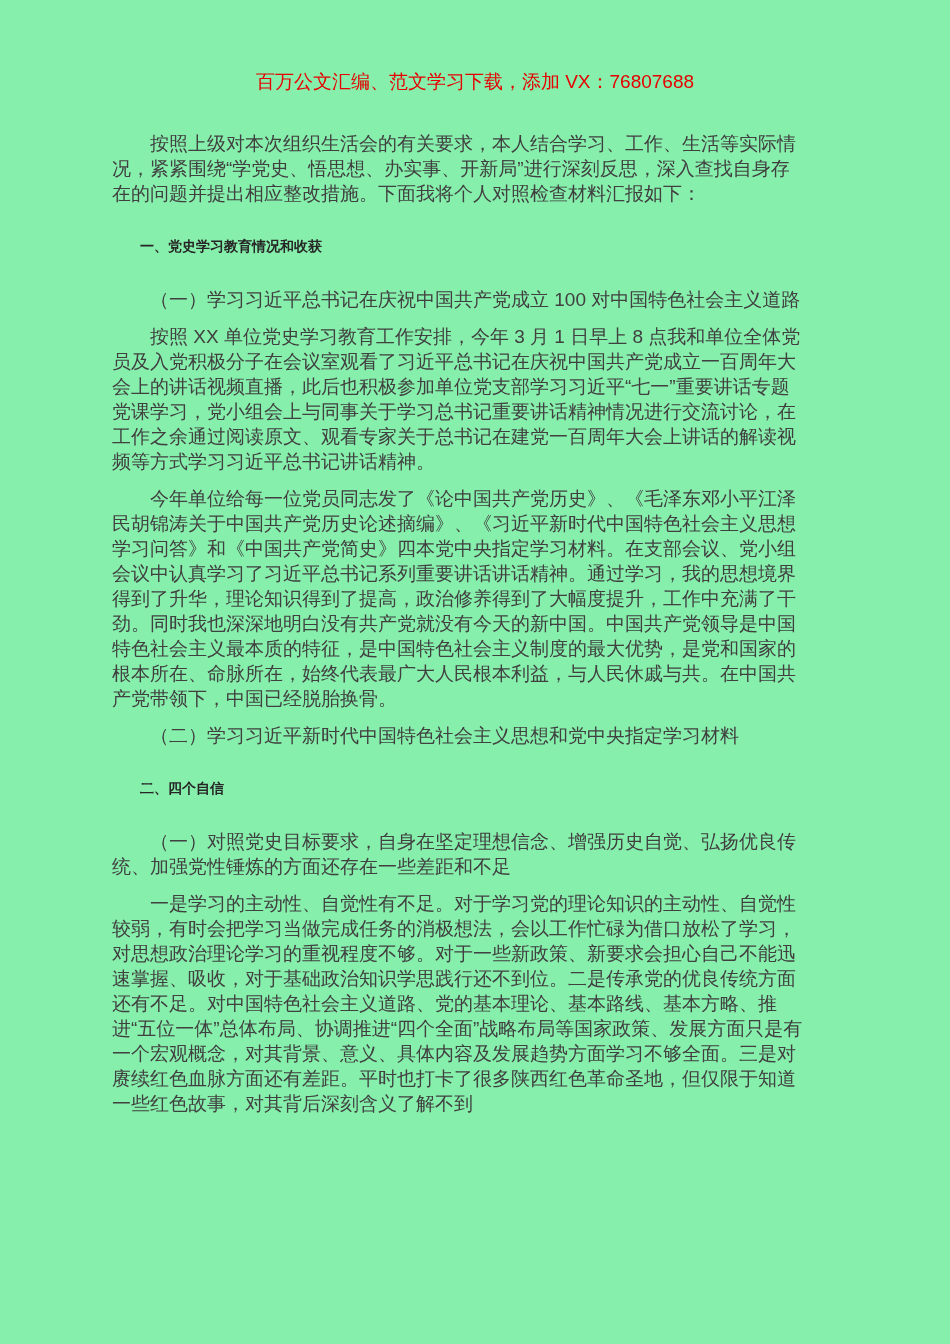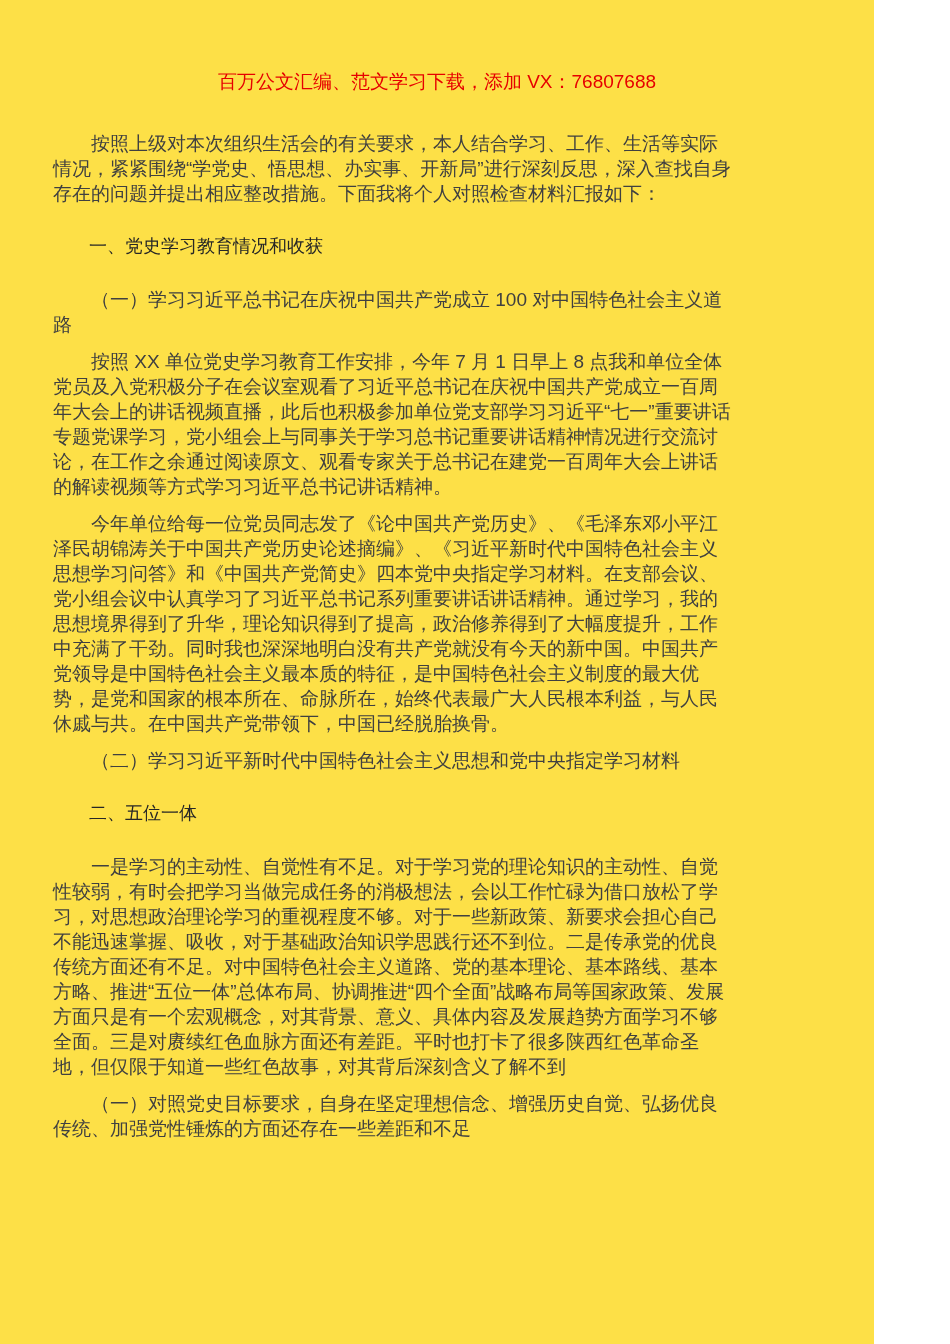--- a/index.html
+++ b/index.html
@@ -9,65 +9,65 @@
   }
   body {
     width: 950px;
     min-height: 1344px;
     font-family: "Liberation Sans", "DejaVu Sans", sans-serif;
     font-size: 19px;
     line-height: 25px;
     color: #404040;
   }
   .page {
-    width: 874px;
+    width: 950px;
     min-height: 1344px;
     padding-top: 69px;
     box-sizing: border-box;
-    background: #fde047;
+    background: #86efac;
   }
   .promo {
     text-align: center;
     font-size: 19px;
     line-height: 25px;
     margin: 0 0 37px 0;
     font-weight: 400;
   }
   .content {
-    padding: 0 142px 80px 53px;
+    padding: 0 142px 80px 112px;
   }
   .content p {
     margin: 12px 0;
     text-indent: 2em;
     text-align: left;
     font-weight: 400;
     color: #404040;
     word-break: break-all;
   }
   .content h3 {
     margin: 28px 0;
     text-indent: 2em;
-    font-size: 18px;
+    font-size: 14px;
     line-height: 25px;
-    font-weight: 400;
+    font-weight: 700;
     color: #262626;
   }
 </style>
 </head>
 <body>
 
 <div class="page">
 
   <div class="promo" style="color: rgb(230, 0, 0);">百万公文汇编、范文学习下载，添加 VX：76807688</div>
 
   <div class="content">
     <p>按照上级对本次组织生活会的有关要求，本人结合学习、工作、生活等实际情况，紧紧围绕“学党史、悟思想、办实事、开新局”进行深刻反思，深入查找自身存在的问题并提出相应整改措施。下面我将个人对照检查材料汇报如下：</p>
     <h3>一、党史学习教育情况和收获</h3>
     <p>（一）学习习近平总书记在庆祝中国共产党成立 100 对中国特色社会主义道路</p>
-    <p>按照 XX 单位党史学习教育工作安排，今年 7 月 1 日早上 8 点我和单位全体党员及入党积极分子在会议室观看了习近平总书记在庆祝中国共产党成立一百周年大会上的讲话视频直播，此后也积极参加单位党支部学习习近平“七一”重要讲话专题党课学习，党小组会上与同事关于学习总书记重要讲话精神情况进行交流讨论，在工作之余通过阅读原文、观看专家关于总书记在建党一百周年大会上讲话的解读视频等方式学习习近平总书记讲话精神。</p>
+    <p>按照 XX 单位党史学习教育工作安排，今年 3 月 1 日早上 8 点我和单位全体党员及入党积极分子在会议室观看了习近平总书记在庆祝中国共产党成立一百周年大会上的讲话视频直播，此后也积极参加单位党支部学习习近平“七一”重要讲话专题党课学习，党小组会上与同事关于学习总书记重要讲话精神情况进行交流讨论，在工作之余通过阅读原文、观看专家关于总书记在建党一百周年大会上讲话的解读视频等方式学习习近平总书记讲话精神。</p>
     <p>今年单位给每一位党员同志发了《论中国共产党历史》、《毛泽东邓小平江泽民胡锦涛关于中国共产党历史论述摘编》、《习近平新时代中国特色社会主义思想学习问答》和《中国共产党简史》四本党中央指定学习材料。在支部会议、党小组会议中认真学习了习近平总书记系列重要讲话讲话精神。通过学习，我的思想境界得到了升华，理论知识得到了提高，政治修养得到了大幅度提升，工作中充满了干劲。同时我也深深地明白没有共产党就没有今天的新中国。中国共产党领导是中国特色社会主义最本质的特征，是中国特色社会主义制度的最大优势，是党和国家的根本所在、命脉所在，始终代表最广大人民根本利益，与人民休戚与共。在中国共产党带领下，中国已经脱胎换骨。</p>
     <p>（二）学习习近平新时代中国特色社会主义思想和党中央指定学习材料</p>
-    <h3>二、五位一体</h3>
+    <h3>二、四个自信</h3>
+    <p>（一）对照党史目标要求，自身在坚定理想信念、增强历史自觉、弘扬优良传统、加强党性锤炼的方面还存在一些差距和不足</p>
     <p>一是学习的主动性、自觉性有不足。对于学习党的理论知识的主动性、自觉性较弱，有时会把学习当做完成任务的消极想法，会以工作忙碌为借口放松了学习，对思想政治理论学习的重视程度不够。对于一些新政策、新要求会担心自己不能迅速掌握、吸收，对于基础政治知识学思践行还不到位。二是传承党的优良传统方面还有不足。对中国特色社会主义道路、党的基本理论、基本路线、基本方略、推进“五位一体”总体布局、协调推进“四个全面”战略布局等国家政策、发展方面只是有一个宏观概念，对其背景、意义、具体内容及发展趋势方面学习不够全面。三是对赓续红色血脉方面还有差距。平时也打卡了很多陕西红色革命圣地，但仅限于知道一些红色故事，对其背后深刻含义了解不到</p>
-    <p>（一）对照党史目标要求，自身在坚定理想信念、增强历史自觉、弘扬优良传统、加强党性锤炼的方面还存在一些差距和不足</p>
   </div>
 
 </div>
 
 </body></html>

